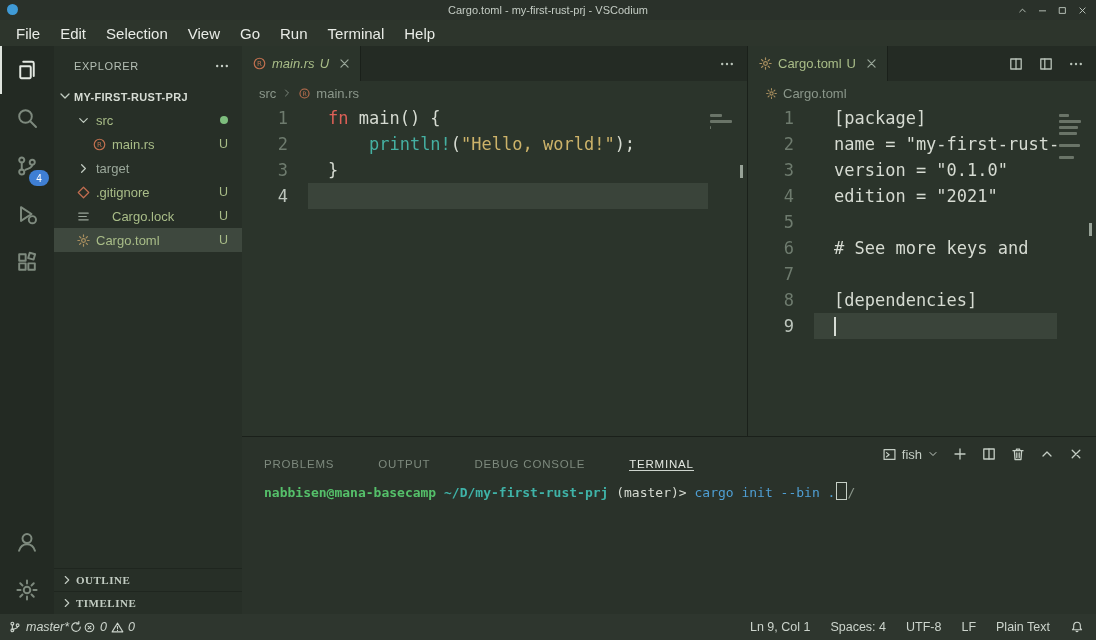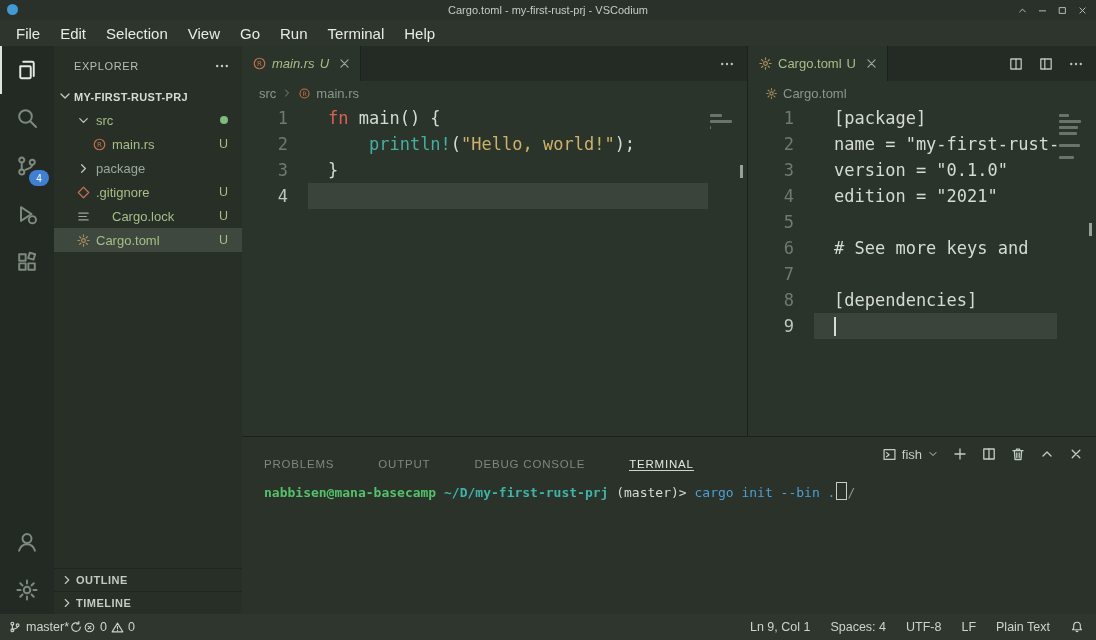--- a/index.html
+++ b/index.html
@@ -25,21 +25,21 @@
   .sidebar{width:188px;flex:none;background:#272f27;display:flex;flex-direction:column;font-size:13px;}
   .sidebar-header{height:40px;flex:none;display:flex;align-items:center;padding:0 12px 0 20px;font-size:11px;letter-spacing:.6px;color:#b5bfb5;}
   .sb-more{margin-left:auto;color:#c6cfc6;display:inline-flex;}
   .project-row{height:22px;flex:none;display:flex;align-items:center;gap:1px;padding-left:3px;font-size:11px;font-weight:700;letter-spacing:.3px;color:#d6dcd4;}
   .tree{flex:none;}
   .tree-row{height:24px;display:flex;align-items:center;gap:5px;padding-right:14px;}
   .tree-row.selected{background:#3e483e;}
   .tree-label{white-space:nowrap;}
   .dec{margin-left:auto;font-size:12.5px;}
   .dot{margin-left:auto;width:8px;height:8px;border-radius:50%;background:#7dbd7d;}
-  .sb-sections{margin-top:auto;}
+  .sb-sections{margin-top:auto;font-family:Liberation Serif, serif;}
   .section-row{height:22px;display:flex;align-items:center;gap:2px;padding-left:6px;font-size:11px;font-weight:700;letter-spacing:.5px;color:#c2ccc2;border-top:1px solid #1f261f;}
 
   .editors{flex:1;display:flex;flex-direction:column;min-width:0;background:#2b342b;}
   .editor-row{flex:1;display:flex;min-height:0;}
   .editor-group{display:flex;flex-direction:column;min-width:0;background:#2b342b;}
   .g1{width:505px;flex:none;border-right:1px solid #1a201a;}
   .g2{flex:1;}
   .tabbar{height:35px;flex:none;background:#242b24;display:flex;align-items:stretch;}
   .tab{display:flex;align-items:center;gap:5px;padding:0 8px 0 10px;background:#2b342b;border-right:1px solid #1a201a;font-size:13px;}
   .tab .close{color:#9aa79a;margin-left:3px;}
@@ -65,21 +65,21 @@
   .panel-tabs{display:flex;gap:44px;align-items:flex-end;}
   .panel-tab{display:flex;align-items:center;font-size:11.5px;letter-spacing:.8px;color:#7d897d;border-bottom:1px solid transparent;}
   .panel-tab.active{color:#e2e7e0;border-bottom-color:#cdd4cd;}
   .panel-actions{margin-left:auto;display:flex;align-items:center;gap:13px;color:#c4cdc4;}
   .shell-pill{display:flex;align-items:center;gap:5px;font-size:13px;}
   .terminal-body{flex:1;padding:11px 10px 0 22px;}
   .term-line{font-family:"DejaVu Sans Mono",monospace;font-size:13px;line-height:20px;white-space:pre;}
   .term-cursor{display:inline-block;width:9px;height:16px;border:1px solid #c6cfc6;vertical-align:-3px;margin-left:1px;}
 
   .statusbar{height:26px;flex:none;background:#2e362e;display:flex;align-items:center;padding:0 12px 0 8px;font-size:12.5px;color:#ccd4cc;}
-  .sb-left{display:flex;align-items:center;}
+  .sb-left{display:flex;align-items:center;font-style:italic;}
   .sb-right{margin-left:auto;display:flex;align-items:center;gap:20px;}
   .sb-item{display:flex;align-items:center;gap:4px;}
 </style>
 </head>
 <body>
 
 <div class="window">
   <div class="titlebar">
     <span class="logo"></span>
     <span class="title-text">Cargo.toml - my-first-rust-prj - VSCodium</span>
@@ -223,21 +223,21 @@
             </span>
             <span class="tree-label" style="color: rgb(169, 189, 136);">main.rs</span>
             <span class="dec" style="color: rgb(169, 189, 136);">U</span>
           </div>
           <div class="tree-row" style="padding-left: 22px;">
             <span class="icon" style="height: 15px; width: 15px; color: rgb(194, 204, 194);">
               <svg viewBox="0 0 16 16" aria-hidden="true">
                 <path d="M6 4l4 4-4 4" stroke="currentColor" fill="none" stroke-width="1.3" stroke-linecap="round" stroke-linejoin="round"></path>
               </svg>
             </span>
-            <span class="tree-label" style="color: rgb(154, 167, 154);">package</span>
+            <span class="tree-label" style="color: rgb(154, 167, 154);">target</span>
           </div>
           <div class="tree-row" style="padding-left: 22px;">
             <span class="icon" style="height: 15px; width: 15px; color: rgb(194, 109, 80);">
               <svg viewBox="0 0 16 16" aria-hidden="true">
                 <path d="M8 2.4L13.6 8 8 13.6 2.4 8z" stroke="currentColor" fill="none" stroke-width="1.3" stroke-linecap="round" stroke-linejoin="round"></path>
               </svg>
             </span>
             <span class="tree-label" style="color: rgb(169, 189, 136);">.gitignore</span>
             <span class="dec" style="color: rgb(169, 189, 136);">U</span>
           </div>

